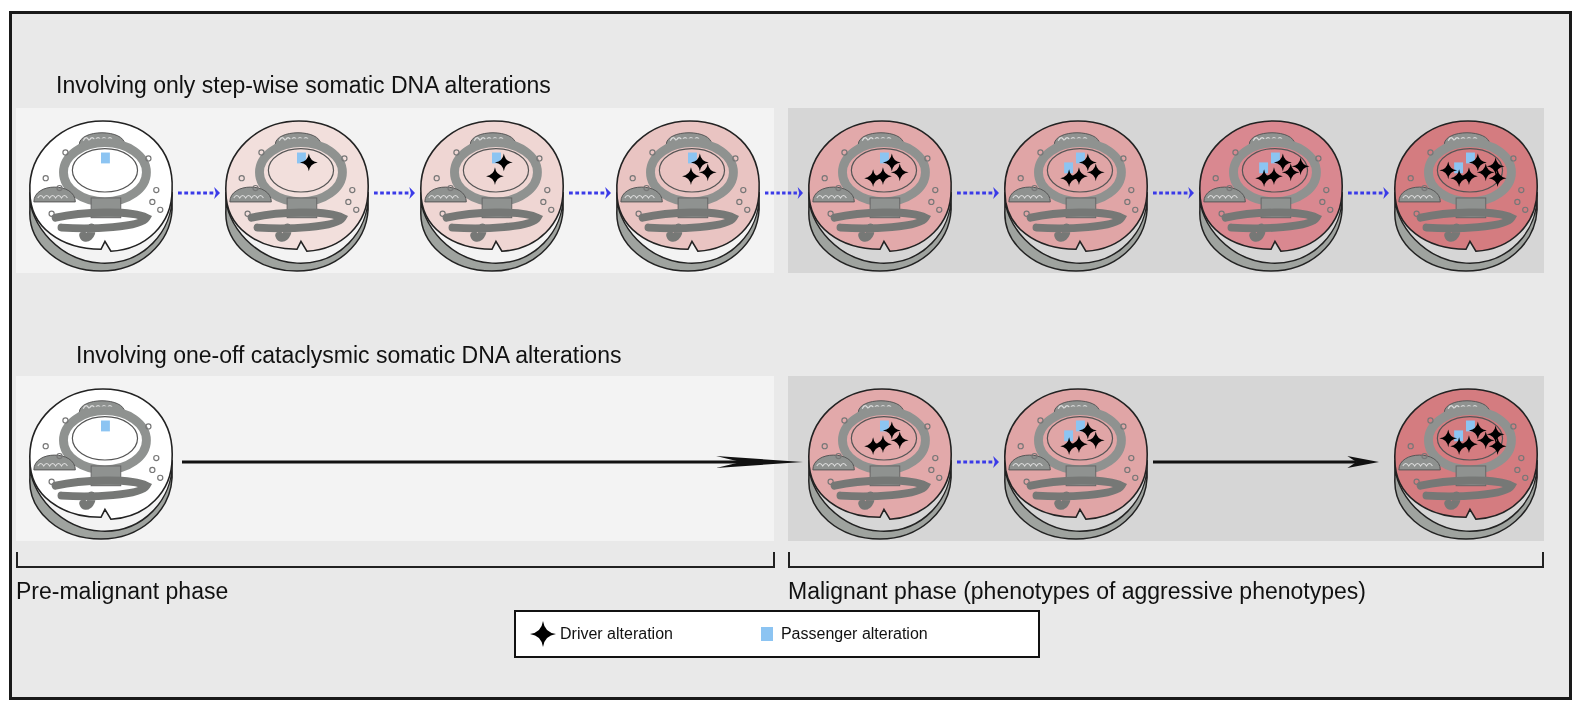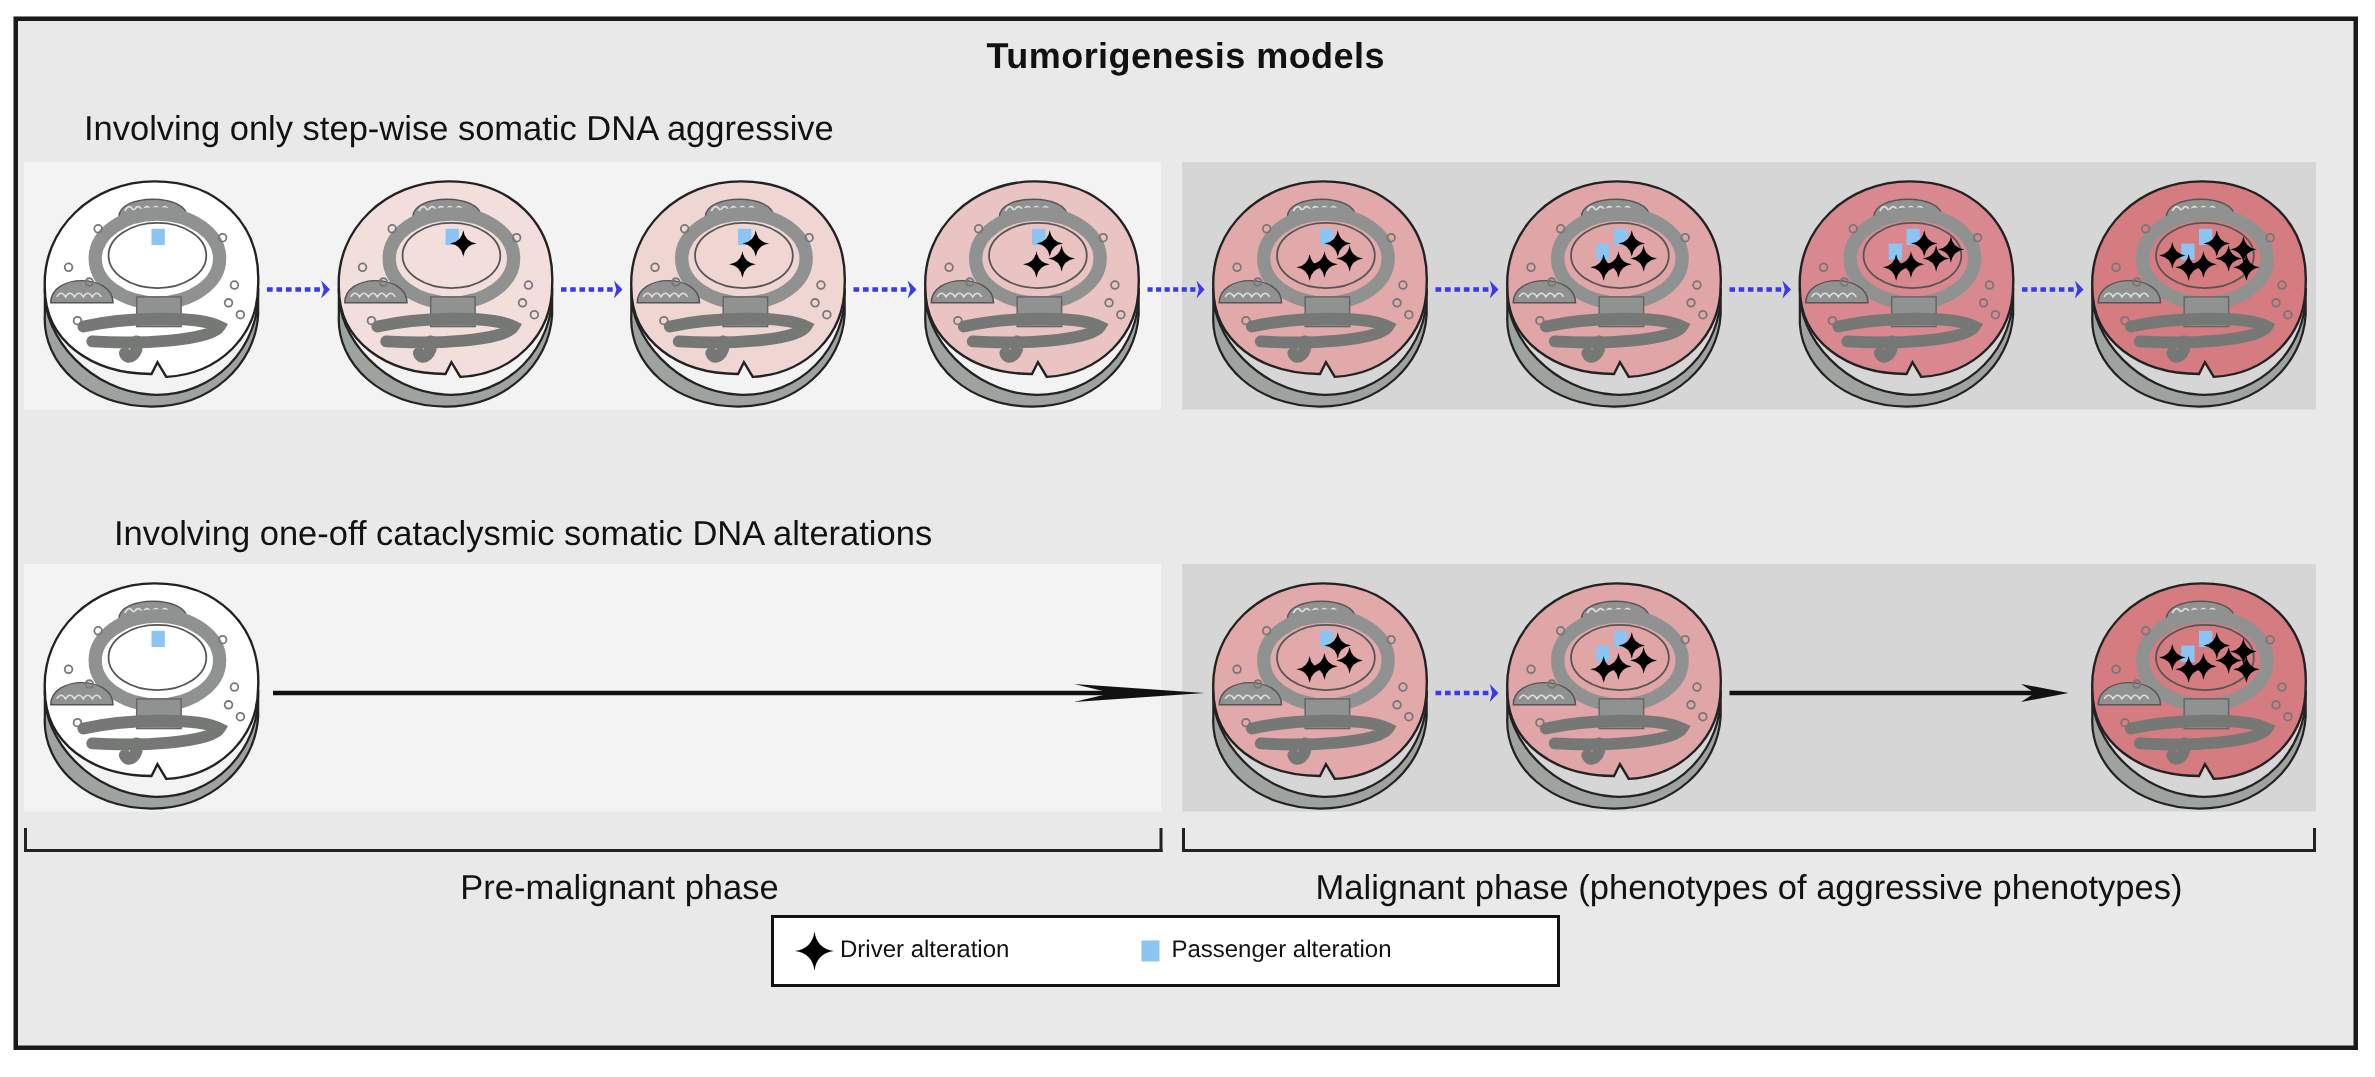--- a/index.html
+++ b/index.html
@@ -8,33 +8,32 @@
   .title{position:absolute;left:0;width:100%;top:10px;text-align:center;font-weight:bold;font-size:24px;letter-spacing:0.3px;}
   .row-label{position:absolute;font-size:23px;}
   .panel{position:absolute;}
   .panel.light{background:#f3f3f3;}
   .panel.dark{background:#d6d6d6;}
   .cell{position:absolute;width:158px;height:160px;}
   .cell svg{width:100%;height:100%;overflow:visible;}
   .arrow{position:absolute;height:14px;}
   .arrow svg{width:100%;height:100%;overflow:visible;display:block;}
   .bracket{position:absolute;height:16px;border:2.5px solid #222;border-top:none;box-sizing:border-box;}
-  .phase-label{position:absolute;font-size:23px;text-align:center;}
+  .phase-label{position:absolute;font-size:23px;text-align:left;}
   #legend{position:absolute;left:514px;top:610px;width:526px;height:48px;background:#fff;border:2.5px solid #111;box-sizing:border-box;display:flex;align-items:center;font-size:16px;}
   .legend-item{display:flex;align-items:center;}
   .star-glyph{width:26px;height:26px;margin:0 4px 0 14px;}
   .sq-glyph{width:12px;height:14px;background:#8cc4f2;margin:0 8px 0 0;}
 </style>
 </head>
 <body>
 
 <div id="frame">
-  <div class="title">Tumorigenesis models</div>
-
-  <div class="row-label" style="left:44px;top:58px;">Involving only step-wise somatic DNA aggressive</div>
+
+  <div class="row-label" style="left:44px;top:58px;">Involving only step-wise somatic DNA alterations</div>
   <div class="panel light" style="left:4px;top:94px;width:758px;height:165px;"></div>
   <div class="panel dark" style="left:776px;top:94px;width:756px;height:165px;"></div>
 
   <div class="row-label" style="left:64px;top:328px;">Involving one-off cataclysmic somatic DNA alterations</div>
   <div class="panel light" style="left:4px;top:362px;width:758px;height:165px;"></div>
   <div class="panel dark" style="left:776px;top:362px;width:756px;height:165px;"></div>
 
   <div id="row1">
       <div class="cell" style="left: 10px; top: 100px;"><svg viewBox="0 0 160 160">
           <g transform="translate(0,0) scale(1,1)">

